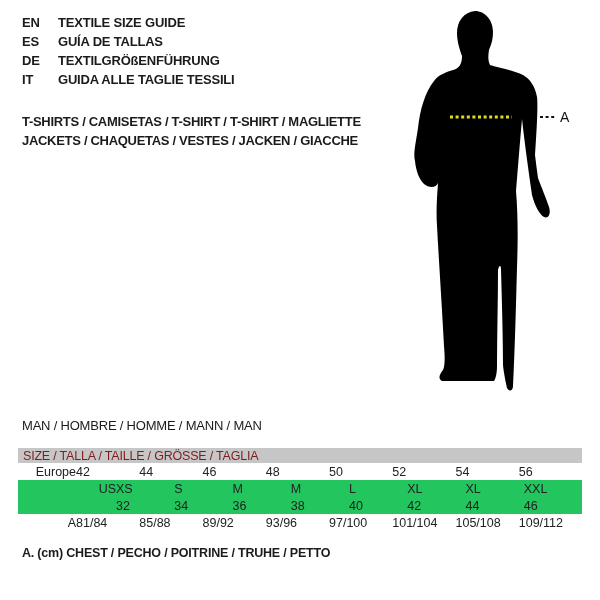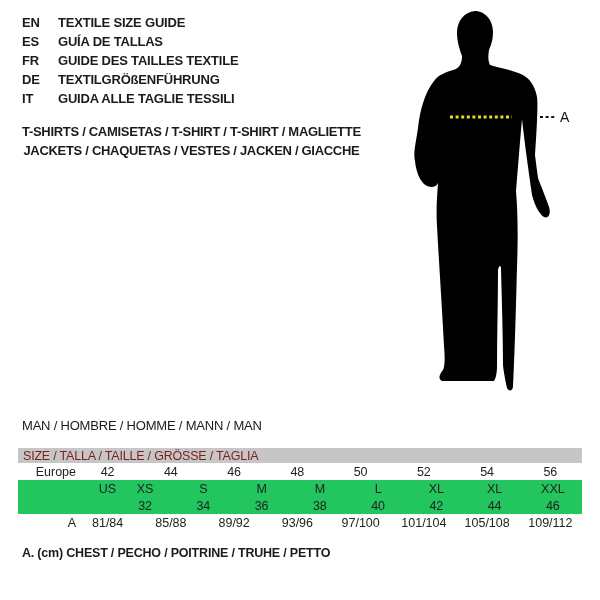--- a/index.html
+++ b/index.html
@@ -27,22 +27,21 @@
     font-weight: bold;
     letter-spacing: -0.2px;
     white-space: nowrap;
   }
   .lang-code { width: 36px; flex: 0 0 36px; }
 
   
   .category-lines {
     position: absolute;
     left: 22px;
-    top: 124px;
-    text-align: center;
+    top: 114px;
   }
   .category-line {
     height: 19px;
     font-size: 13px;
     font-weight: bold;
     letter-spacing: -0.3px;
     white-space: nowrap;
   }
 
   
@@ -93,21 +92,21 @@
     display: grid;
     grid-template-columns: 58px repeat(8, 1fr);
     height: 17px;
     align-items: center;
     font-size: 12.5px;
     color: #222222;
   }
   .table-row.bg-white { background: #ffffff; }
   .table-row.bg-gray  { background: #22c55e; padding-left: 40px; }
   .row-label { padding-left: 4px; text-align: right; white-space: nowrap; }
-  .cell { text-align: center; white-space: nowrap; }
+  .cell { white-space: nowrap; }
 
   
   .footnote {
     position: absolute;
     left: 22px;
     top: 546px;
     font-size: 12.5px;
     font-weight: bold;
     letter-spacing: -0.2px;
     white-space: nowrap;
@@ -119,24 +118,20 @@
 <div class="page">
 
   <div class="lang-guide">
     <div class="lang-row">
       <span class="lang-code">EN</span>
       <span class="lang-text">TEXTILE SIZE GUIDE</span>
     </div>
     <div class="lang-row">
       <span class="lang-code">ES</span>
       <span class="lang-text">GUÍA DE TALLAS</span>
-    </div>
-    <div class="lang-row">
-      <span class="lang-code">FR</span>
-      <span class="lang-text">GUIDE DES TAILLES TEXTILE</span>
     </div>
     <div class="lang-row">
       <span class="lang-code">DE</span>
       <span class="lang-text">TEXTILGRÖßENFÜHRUNG</span>
     </div>
     <div class="lang-row">
       <span class="lang-code">IT</span>
       <span class="lang-text">GUIDA ALLE TAGLIE TESSILI</span>
     </div>
   </div>

